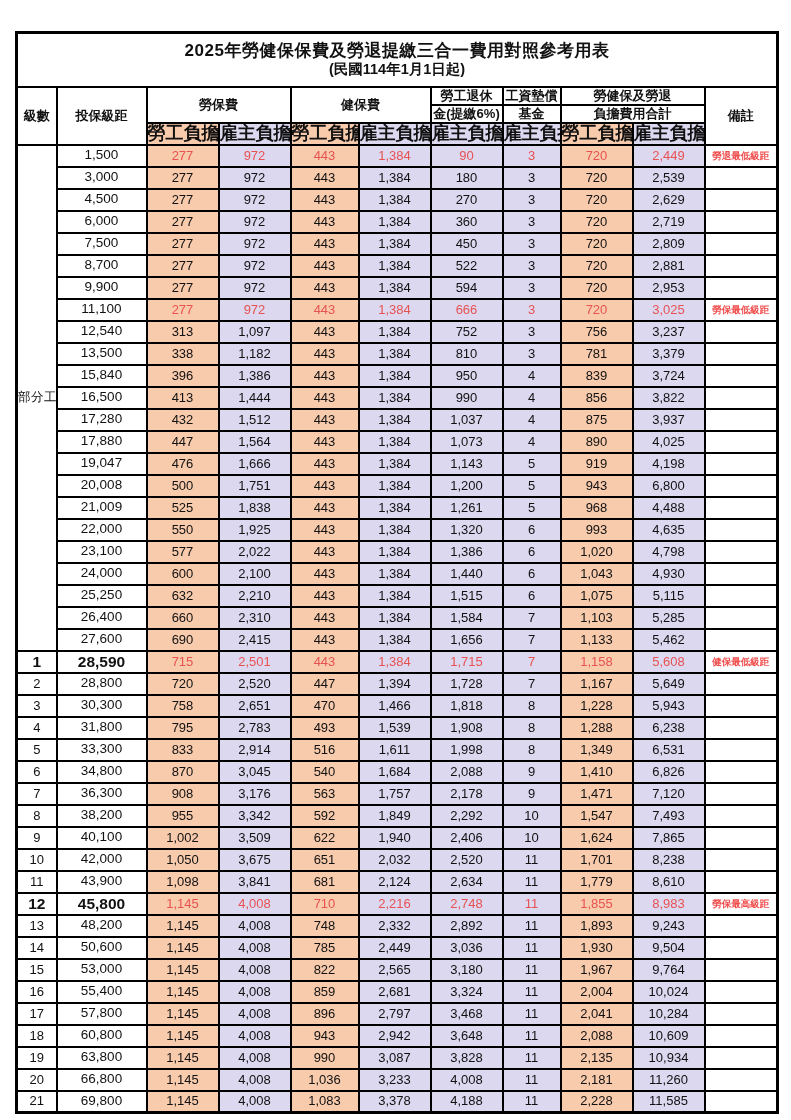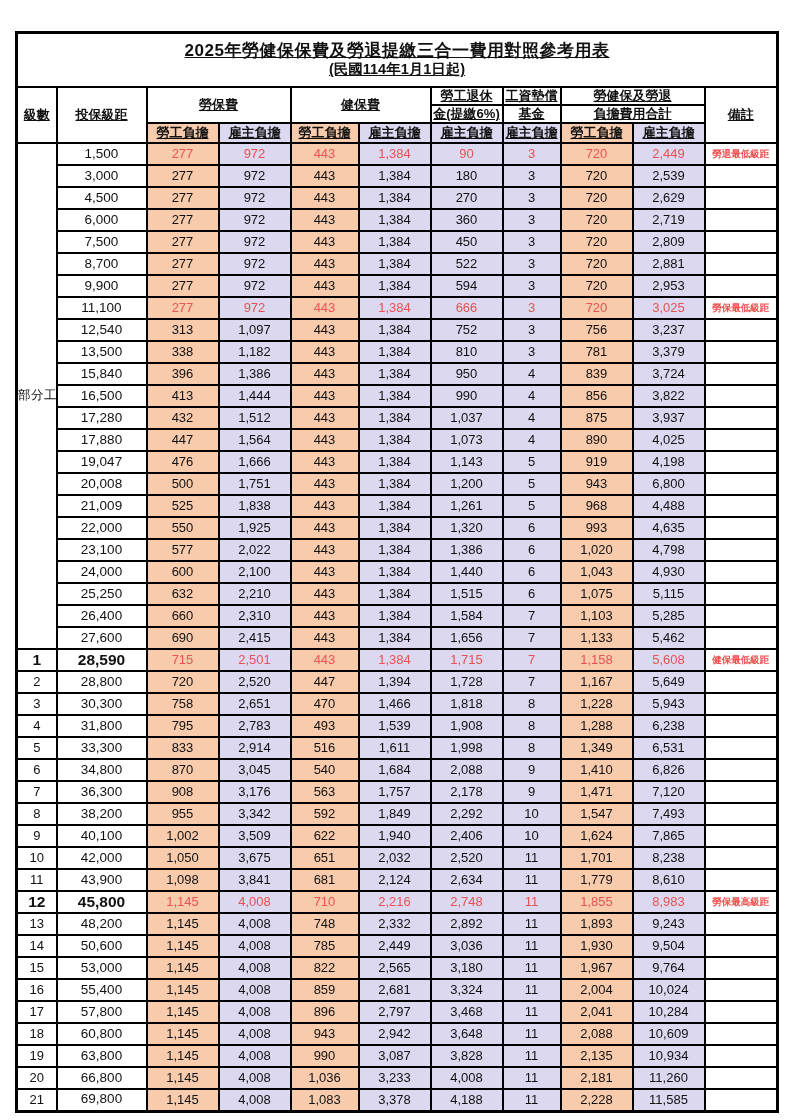--- a/index.html
+++ b/index.html
@@ -42,24 +42,24 @@
     font-size: 17px;
     font-weight: bold;
     letter-spacing: 0.5px;
   }
   .subtitle {
     font-size: 14.5px;
     font-weight: bold;
     margin-top: 2px;
   }
   
-  thead th { font-weight: 600; font-size: 13px; background: #ffffff; text-decoration: underline; }
+  thead th { font-weight: 600; font-size: 13px; background: #ffffff; }
   tr.h1 th { height: 16px; }
   tr.h1b th { height: 16px; text-align: center; }
-  tr.h2 th { height: 18px; font-size: 13px; }
+  tr.h2 th { height: 18px; font-size: 18px; }
   th.emp, td.emp { background: #F8CBAD; }
   th.er,  td.er  { background: #DBD8F0; }
   
   tbody tr { height: 22px; }
   td.lv { font-size: 13px; background: #ffffff; }
   td.lv.part-time { font-size: 12.5px; letter-spacing: 0.5px; }
   td.br { font-size: 13.5px; background: #ffffff; }
   td.fee { font-size: 13px; }
   td.remark {
     font-size: 9.5px;

